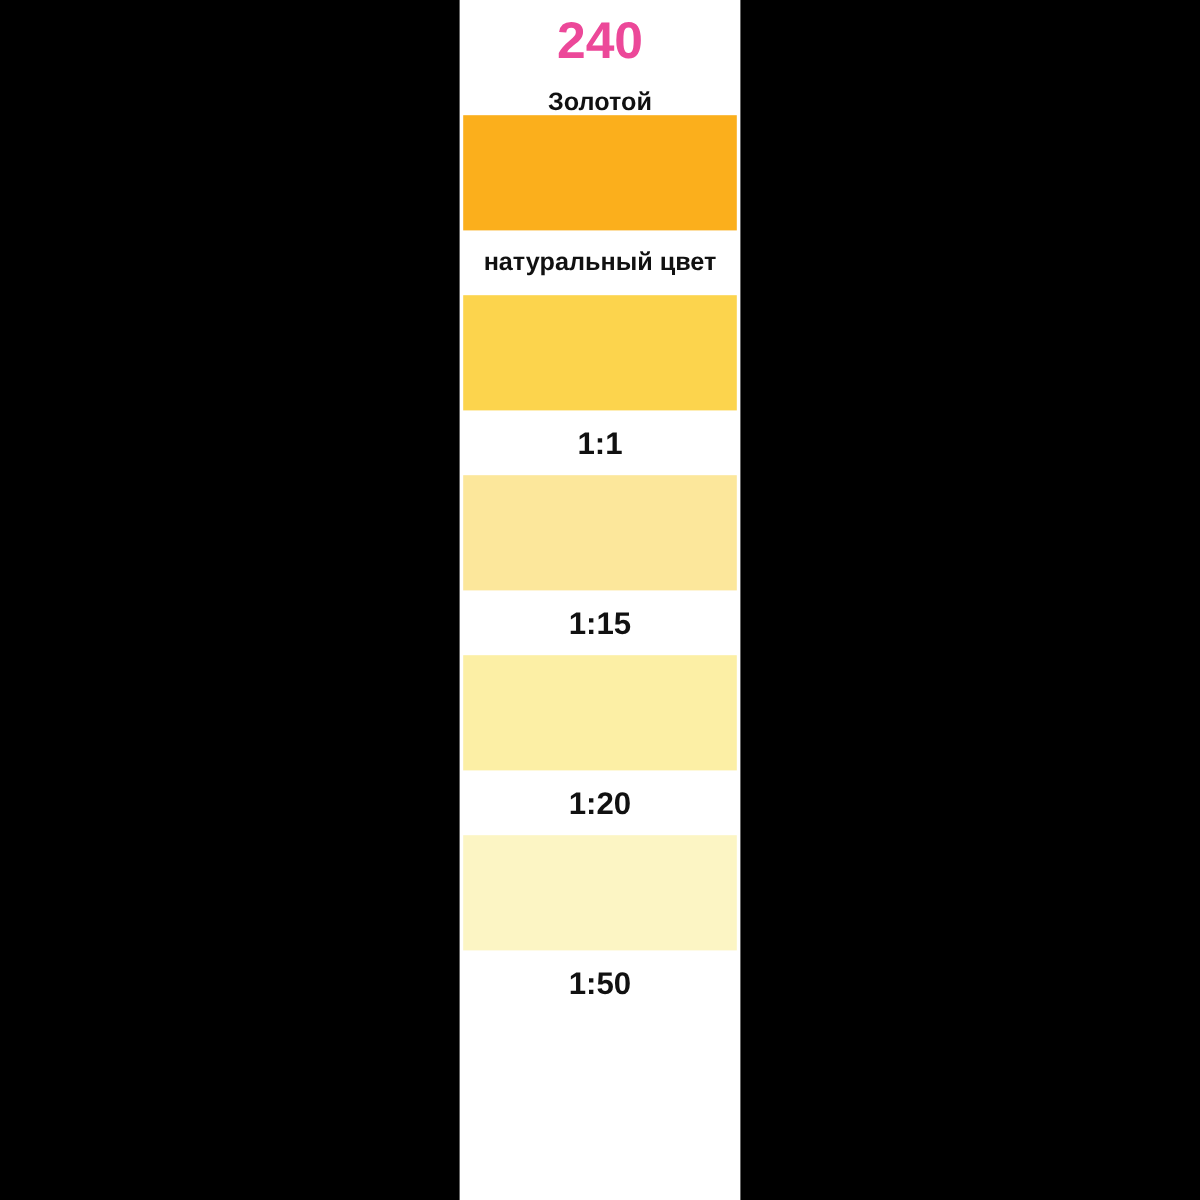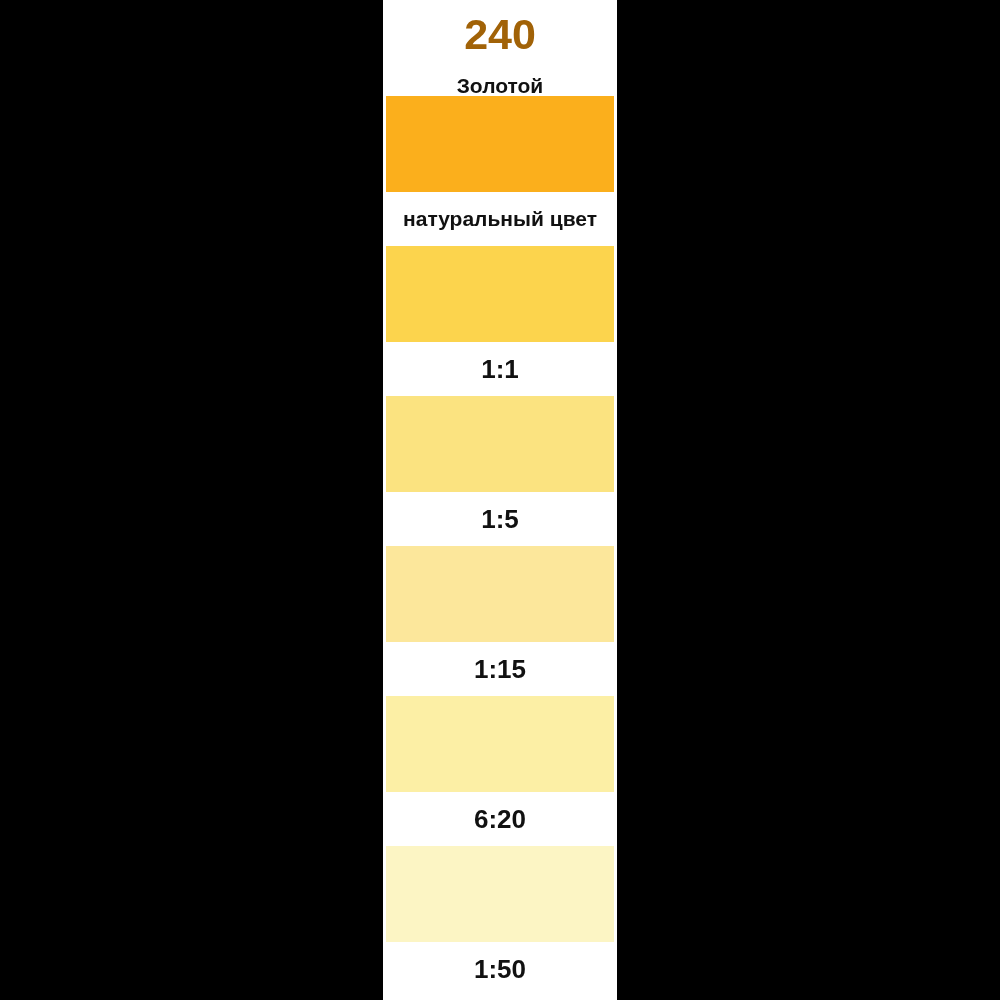--- a/index.html
+++ b/index.html
@@ -32,21 +32,21 @@
   }
   .header {
     width: 100%;
     padding-top: 10px;
     text-align: center;
   }
   .pigment-code {
     font-size: 43px;
     font-weight: bold;
     line-height: 48px;
-    color: #a16207;
+    color: #ec4899;
     letter-spacing: 0px;
   }
   .pigment-name {
     font-size: 21px;
     font-weight: bold;
     line-height: 26px;
     color: #111111;
     margin-top: 15px;
   }
   .swatch-list {
@@ -94,33 +94,29 @@
       <div class="swatch-block">
         <div class="swatch" style="background-color: rgb(251, 175, 28);"></div>
         <div class="swatch-label natural">натуральный цвет</div>
       </div>
 
       <div class="swatch-block">
         <div class="swatch" style="background-color: rgb(252, 212, 77);"></div>
         <div class="swatch-label">1:1</div>
       </div>
 
-      <div class="swatch-block">
-        <div class="swatch" style="background-color: rgb(251, 227, 128);"></div>
-        <div class="swatch-label">1:5</div>
-      </div>
 
       <div class="swatch-block">
         <div class="swatch" style="background-color: rgb(252, 231, 155);"></div>
         <div class="swatch-label">1:15</div>
       </div>
 
       <div class="swatch-block">
         <div class="swatch" style="background-color: rgb(252, 239, 165);"></div>
-        <div class="swatch-label">6:20</div>
+        <div class="swatch-label">1:20</div>
       </div>
 
       <div class="swatch-block">
         <div class="swatch" style="background-color: rgb(252, 245, 196);"></div>
         <div class="swatch-label">1:50</div>
       </div>
 
     </div>
   </div>
 </div>

